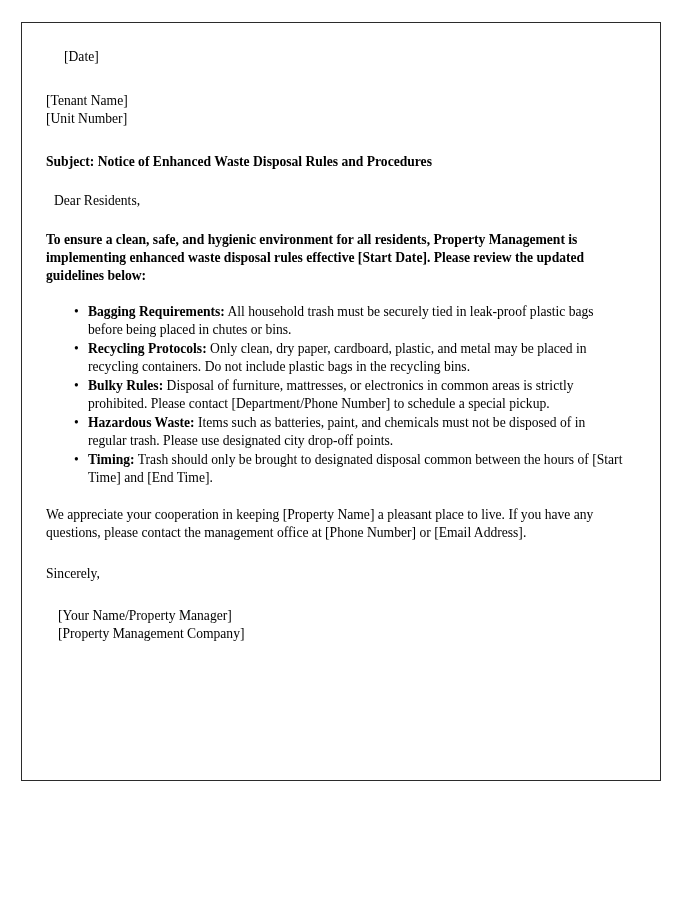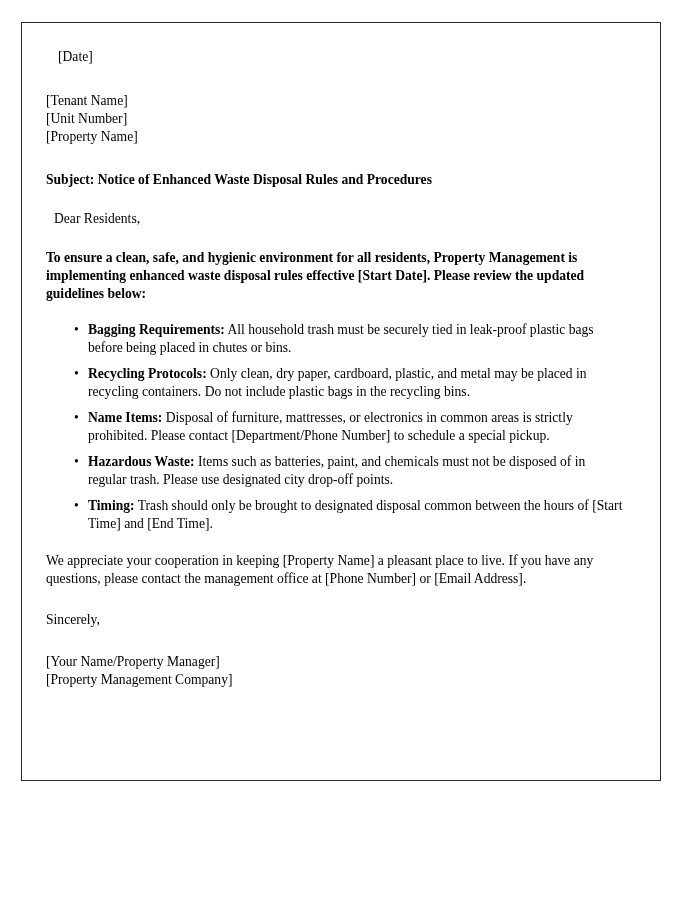--- a/index.html
+++ b/index.html
@@ -33,21 +33,21 @@
     width: 580px;
   }
 
   .txt {
     font-size: 13.6px;
     line-height: 18px;
     text-align: left;
   }
 
   .date-line {
-    margin: 0 0 26px 12px;
+    margin: 0 0 26px 18px;
   }
 
   .addr-block {
     margin: 0 0 25px 0;
     font-family: Liberation Serif, serif;
   }
   .addr-line {
     display: block;
   }
 
@@ -66,21 +66,21 @@
     font-weight: bold;
   }
 
   .rules-list {
     margin: 0 0 19px 0;
     padding: 0 0 0 42px;
     list-style: none;
   }
   .rules-list li {
     position: relative;
-    margin: 8px 0 0 0;
+    margin: 1px 0 0 0;
     padding: 0;
     font-size: 13.6px;
     line-height: 18px;
   }
   .rules-list li::before {
     content: "\2022";
     position: absolute;
     left: -14px;
     top: 0;
     font-size: 13.6px;
@@ -96,55 +96,54 @@
 
   .appreciation-para {
     margin: 0 0 23px 0;
   }
 
   .closing {
     margin: 4px 0 24px 0;
   }
 
   .signature-block {
-    margin: 0;
+    margin: 12px;
   }
   .sig-line {
     display: block;
   }
 </style>
 </head>
 <body>
 
 <div class="page-sheet">
   <div class="letter-body">
 
     <div class="txt date-line">[Date]</div>
 
     <div class="txt addr-block">
       <span class="addr-line">[Tenant Name]</span>
       <span class="addr-line">[Unit Number]</span>
-      <span class="addr-line">[Property Name]</span>
     </div>
 
     <div class="txt subject-line">Subject: Notice of Enhanced Waste Disposal Rules and Procedures</div>
 
     <div class="txt salutation">Dear Residents,</div>
 
     <div class="txt intro-para">To ensure a clean, safe, and hygienic environment for all residents, Property Management is implementing enhanced waste disposal rules effective [Start Date]. Please review the updated guidelines below:</div>
 
     <ul class="rules-list">
       <li>
         <span class="rule-term">Bagging Requirements:</span><span> All household trash must be securely tied in leak-proof plastic bags before being placed in chutes or bins.</span>
       </li>
       <li>
         <span class="rule-term">Recycling Protocols:</span><span> Only clean, dry paper, cardboard, plastic, and metal may be placed in recycling containers. Do not include plastic bags in the recycling bins.</span>
       </li>
       <li>
-        <span class="rule-term">Name Items:</span><span> Disposal of furniture, mattresses, or electronics in common areas is strictly prohibited. Please contact [Department/Phone Number] to schedule a special pickup.</span>
+        <span class="rule-term">Bulky Rules:</span><span> Disposal of furniture, mattresses, or electronics in common areas is strictly prohibited. Please contact [Department/Phone Number] to schedule a special pickup.</span>
       </li>
       <li>
         <span class="rule-term">Hazardous Waste:</span><span> Items such as batteries, paint, and chemicals must not be disposed of in regular trash. Please use designated city drop-off points.</span>
       </li>
       <li>
         <span class="rule-term">Timing:</span><span> Trash should only be brought to designated disposal common between the hours of [Start Time] and [End Time].</span>
       </li>
     </ul>
 
 

